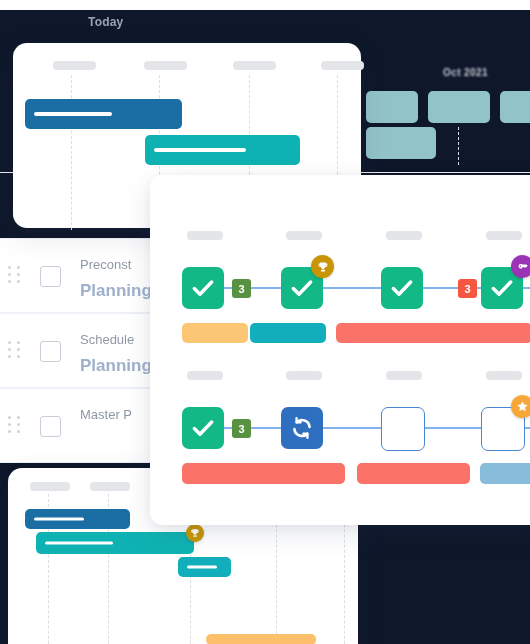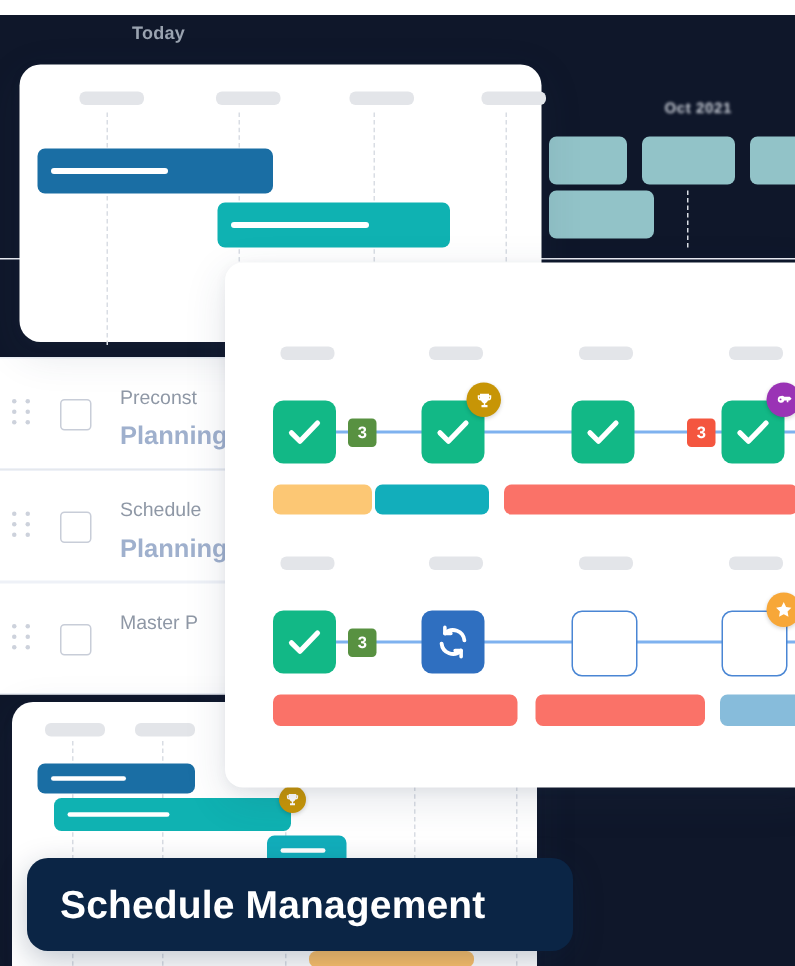--- a/index.html
+++ b/index.html
@@ -269,17 +269,14 @@
             <path d="M12 2.6l2.9 5.9 6.5.95-4.7 4.6 1.1 6.5-5.8-3.06L6.2 20.5l1.1-6.5-4.7-4.6 6.5-.95z"></path>
           </svg>
       </div>
 
       <div class="bar" style="left:32px;top:100px;width:163px;height:21px;background:#fa7268;"></div>
       <div class="bar" style="left:207px;top:100px;width:113px;height:21px;background:#fa7268;"></div>
       <div class="bar" style="left:330px;top:100px;width:58px;height:21px;background:#87bcdb;"></div>
     </div>
   </div>
 
-  <div id="banner">
-    <span>Schedule Management</span>
-  </div>
 
 </div>
 
 </body></html>

